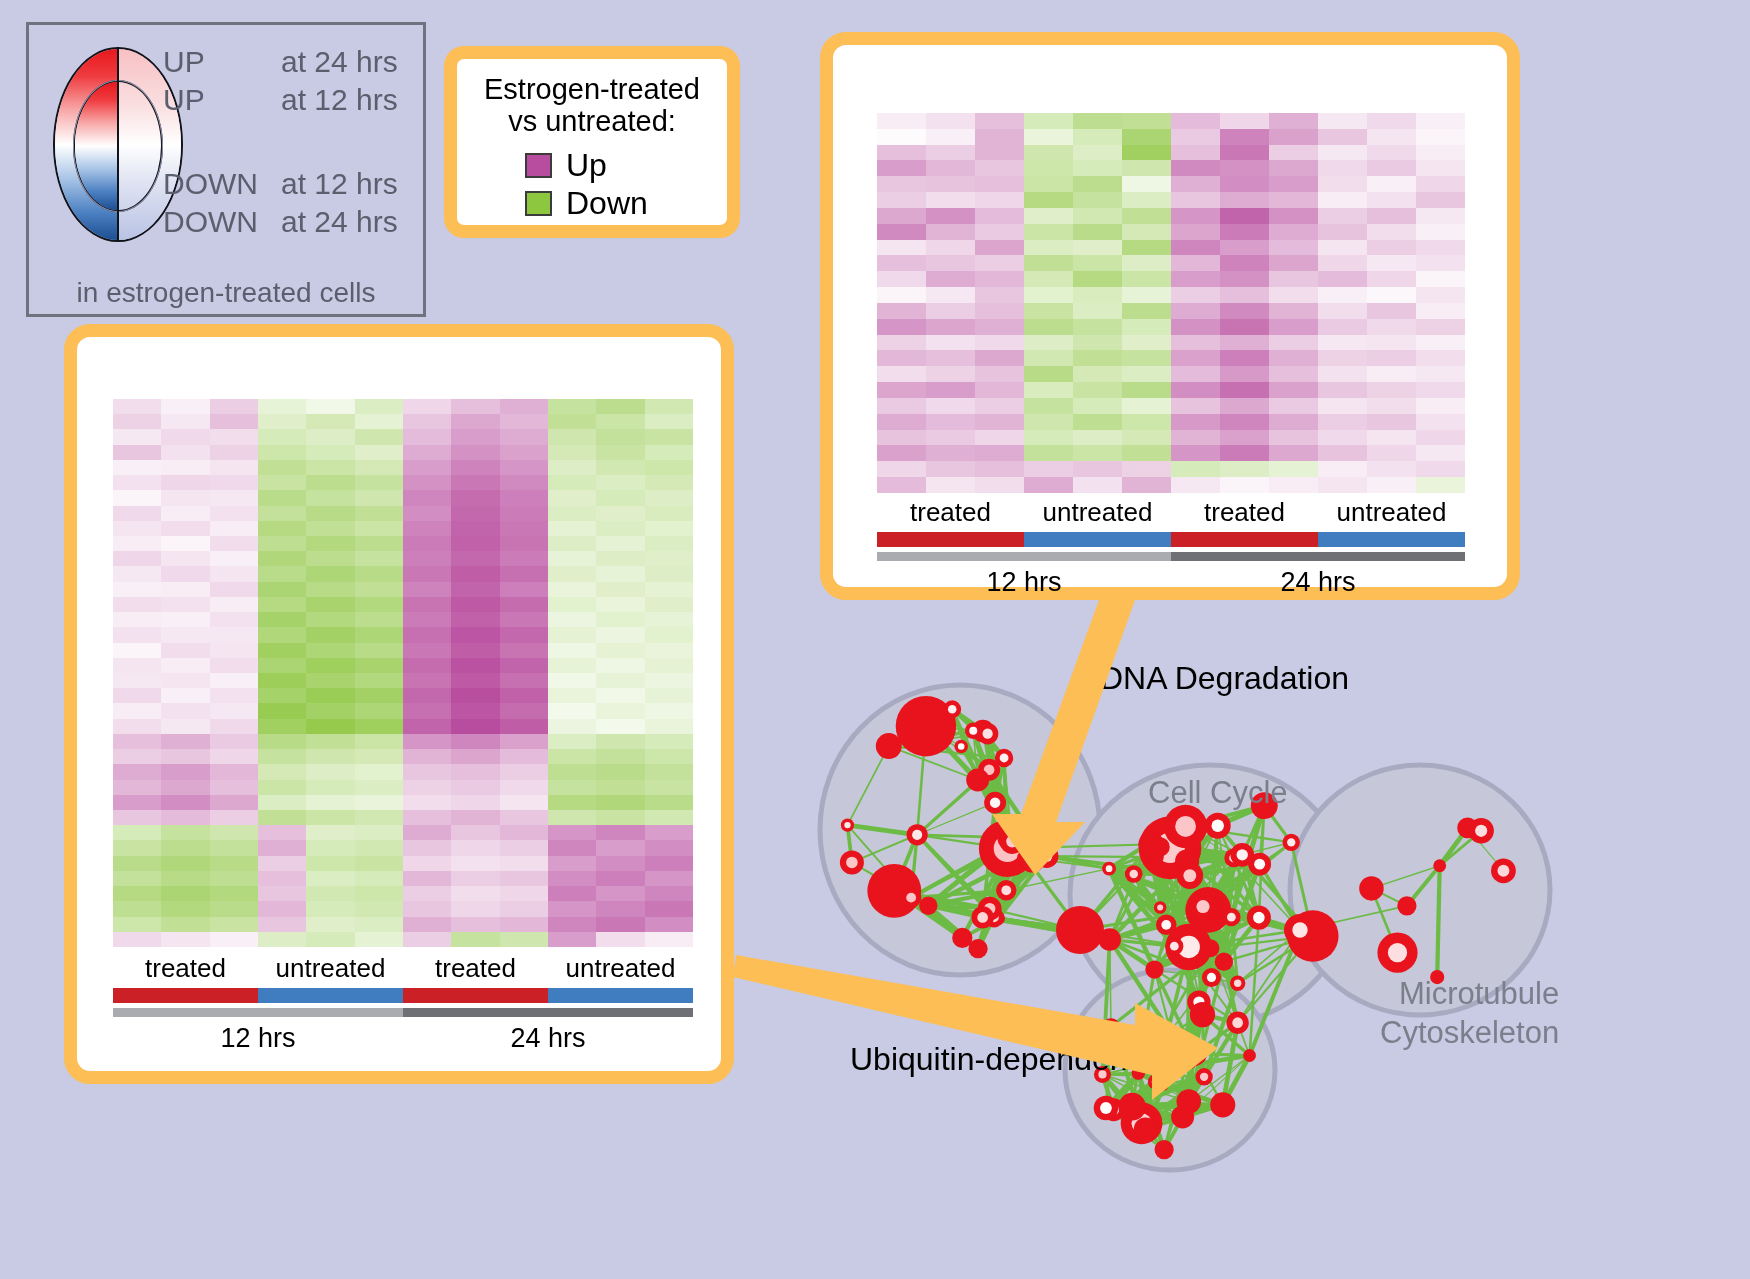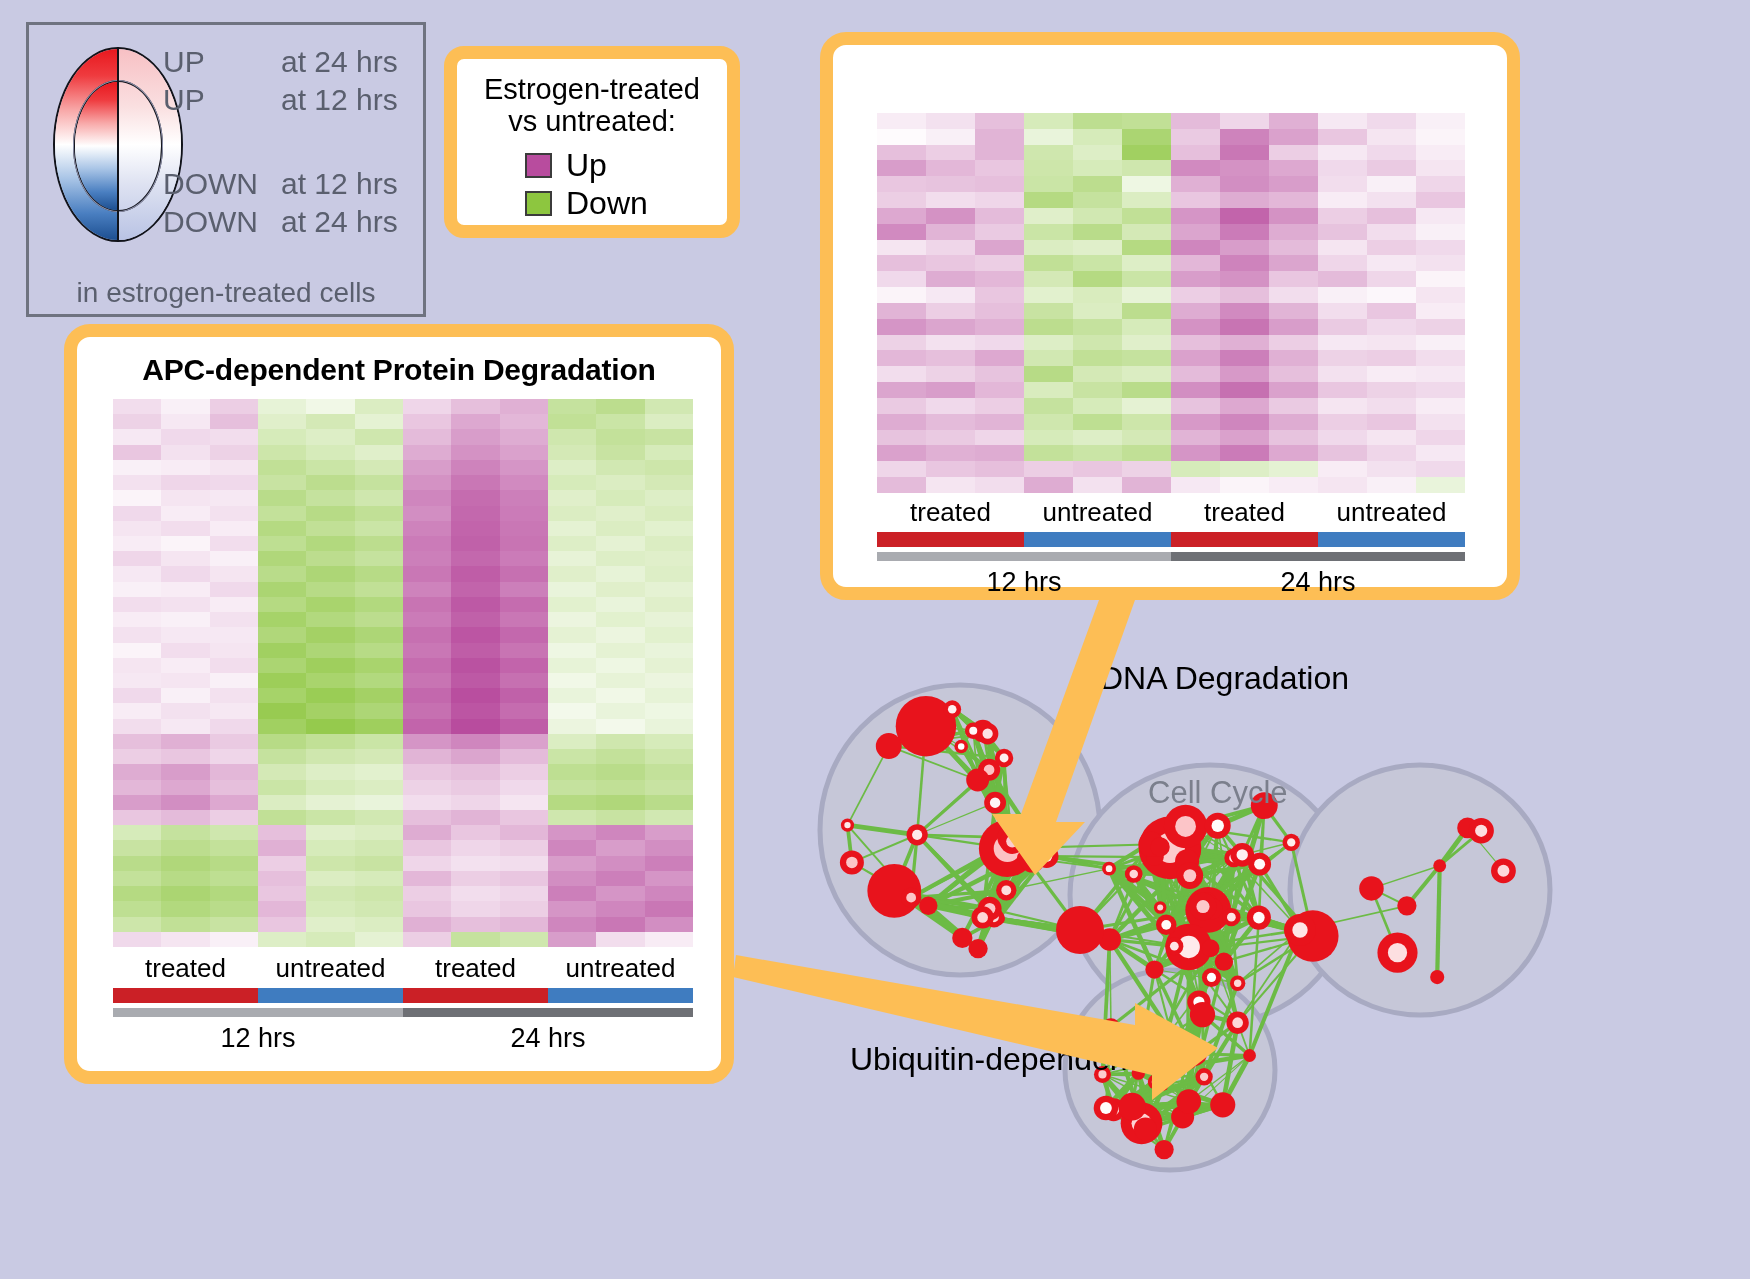--- a/index.html
+++ b/index.html
@@ -484,21 +484,20 @@
       <div class="tb" style="background: rgb(110, 112, 117);"></div>
     </div>
     <div class="time-labels" style="margin-top:6px;">
       <div>12 hrs</div>
       <div>24 hrs</div>
     </div>
   </div>
 </div>
 
 <div class="opanel" id="panel-apc">
-  <div class="panel-title">APC-dependent Protein Degradation</div>
   <div class="hm-wrap" id="apc-hm">
     <div class="hm" id="hm1" style="grid-template-columns: repeat(12, 1fr); grid-template-rows: repeat(36, 1fr);">
         <div style="background: rgb(242, 221, 237);"></div>
         <div style="background: rgb(249, 240, 247);"></div>
         <div style="background: rgb(236, 206, 228);"></div>
         <div style="background: rgb(231, 243, 215);"></div>
         <div style="background: rgb(241, 248, 231);"></div>
         <div style="background: rgb(219, 237, 194);"></div>
         <div style="background: rgb(239, 214, 233);"></div>
         <div style="background: rgb(230, 191, 220);"></div>
@@ -1823,20 +1822,24 @@
         </g>
         <g>
           <circle cx="520" cy="330" r="16" fill="#e8131c"></circle>
           <circle cx="520" cy="330" r="7.68" fill="rgb(254,229,230)"></circle>
         </g>
       </g>
   </svg>
 
   <div class="net-label" id="lbl-dna">DNA Degradation</div>
   <div class="net-label" id="lbl-cc">Cell Cycle</div>
+  <div class="net-label" id="lbl-mt">
+    <div>Microtubule</div>
+    <div>Cytoskeleton</div>
+  </div>
   <div class="net-label" id="lbl-ub">
     <div>Ubiquitin-dependent</div>
   </div>
 </div>
 
 <svg id="arrow-layer">
   <g fill="#fdbe55">
     <polygon points="1099,600 1135,600 1056,822 1085,822 1035,875 992,814 1021,814"></polygon>
   </g>
   <g fill="#fdbe55">

